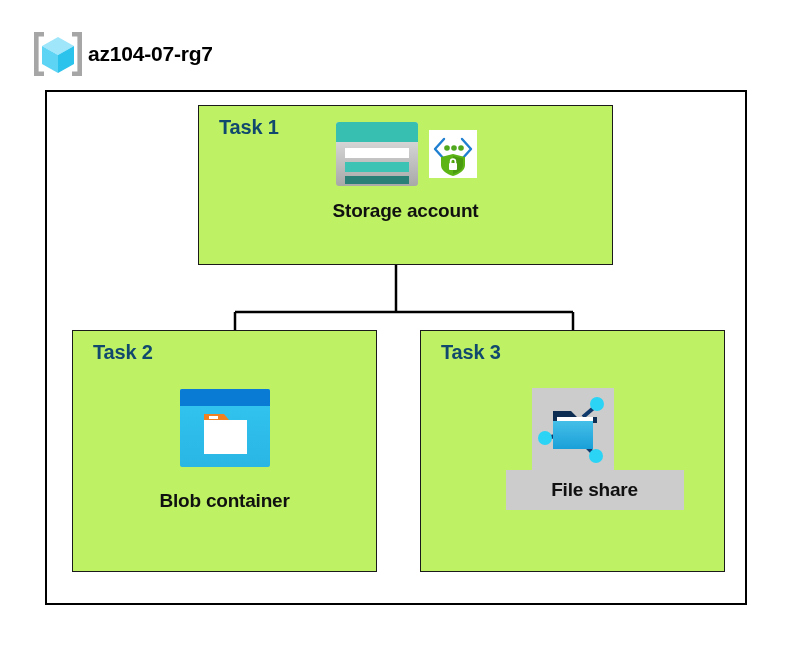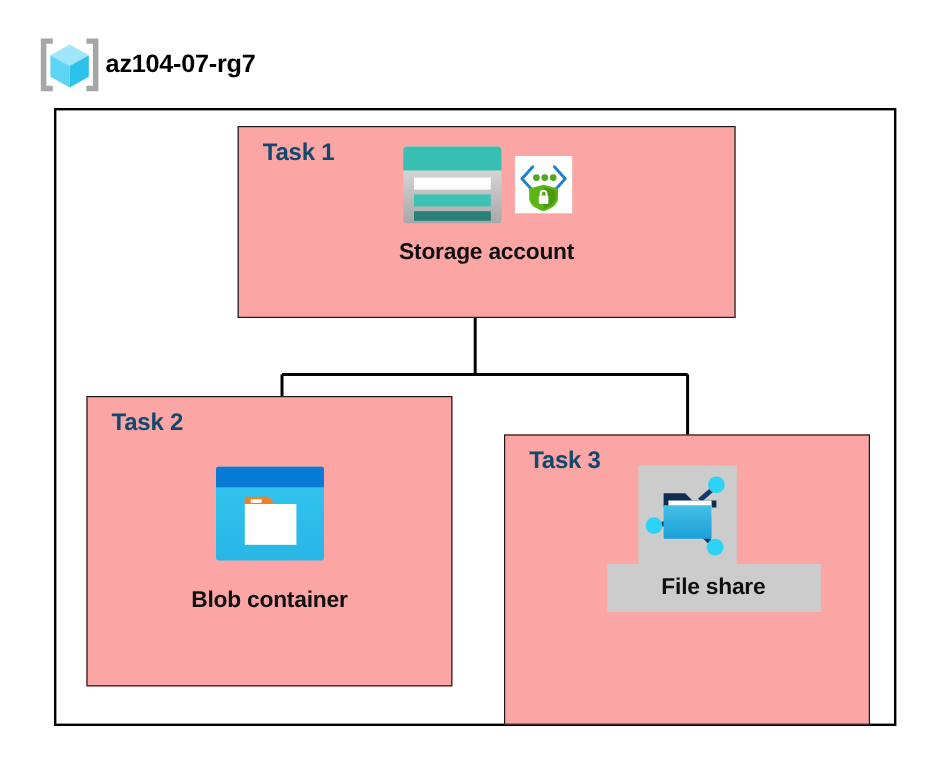--- a/index.html
+++ b/index.html
@@ -41,27 +41,27 @@
     width: 702px;
     height: 515px;
     background: #ffffff;
     border: 2px solid #000000;
     box-sizing: border-box;
   }
 
   
   .task-box {
     position: absolute;
-    background: #fca5a5;
+    background: #bef264;
     border: 1.5px solid #1a1a1a;
     box-sizing: border-box;
   }
   #task-1-box { left: 198px; top: 105px; width: 415px; height: 160px; }
   #task-2-box { left: 72px;  top: 330px; width: 305px; height: 242px; }
-  #task-3-box { left: 420px; top: 330px; width: 305px; height: 242px; margin-top: 32px; }
+  #task-3-box { left: 420px; top: 330px; width: 305px; height: 242px; }
 
   .task-label {
     position: absolute;
     left: 20px;
     top: 10px;
     font-size: 20px;
     font-weight: bold;
     color: #11496e;
     letter-spacing: -0.2px;
   }

